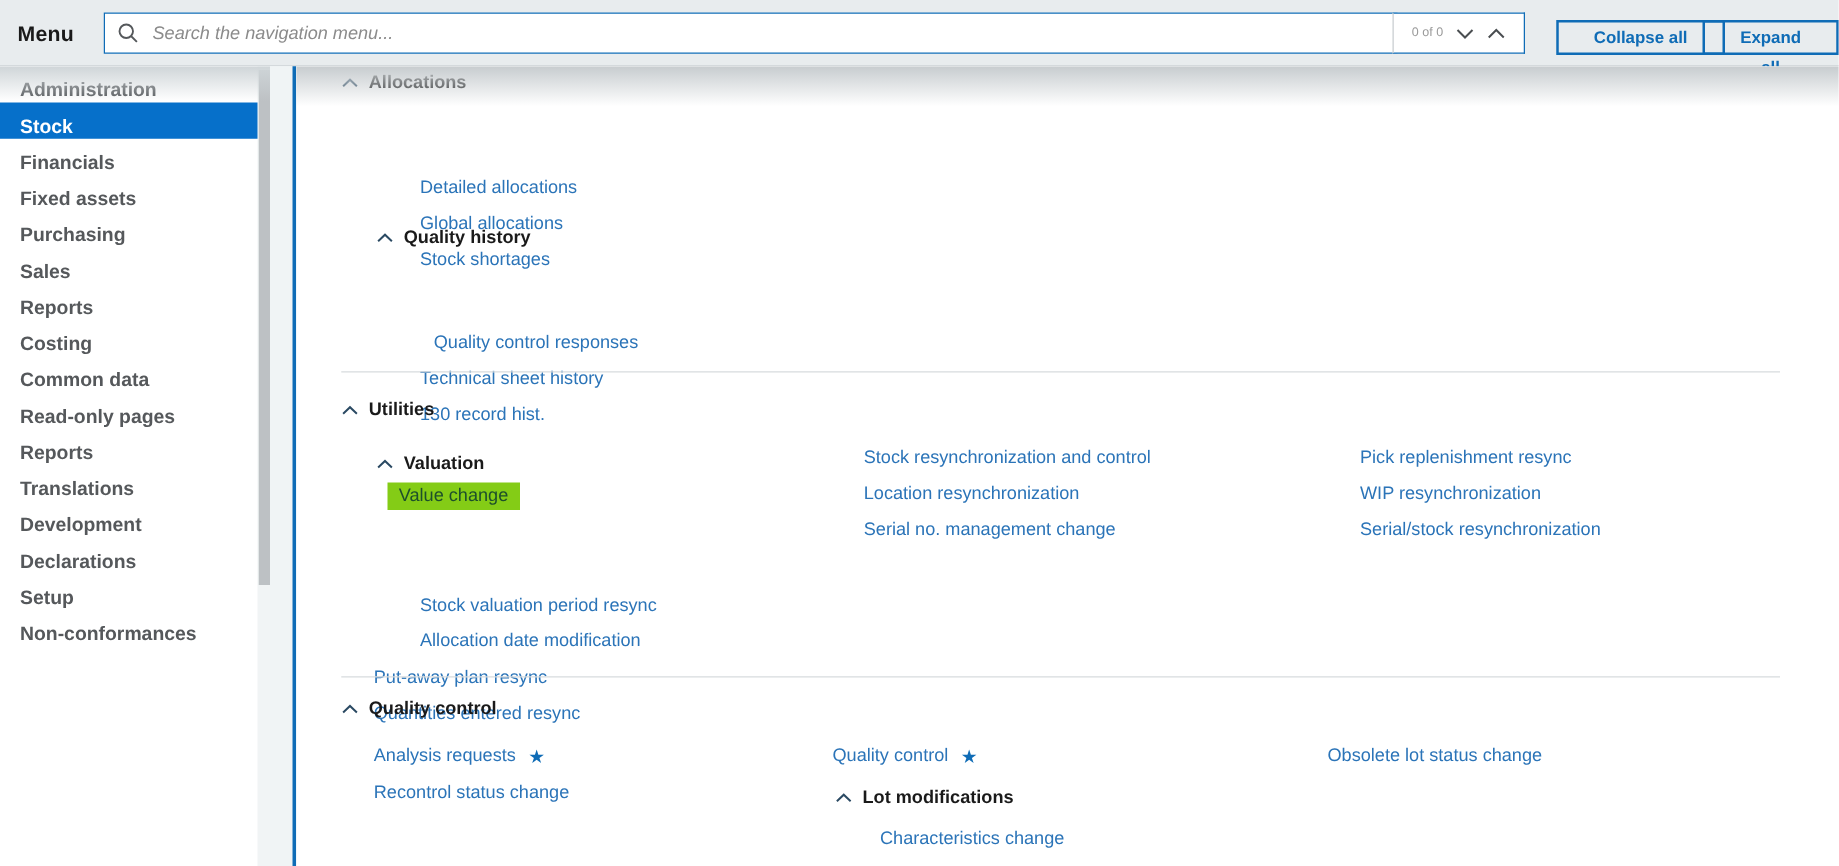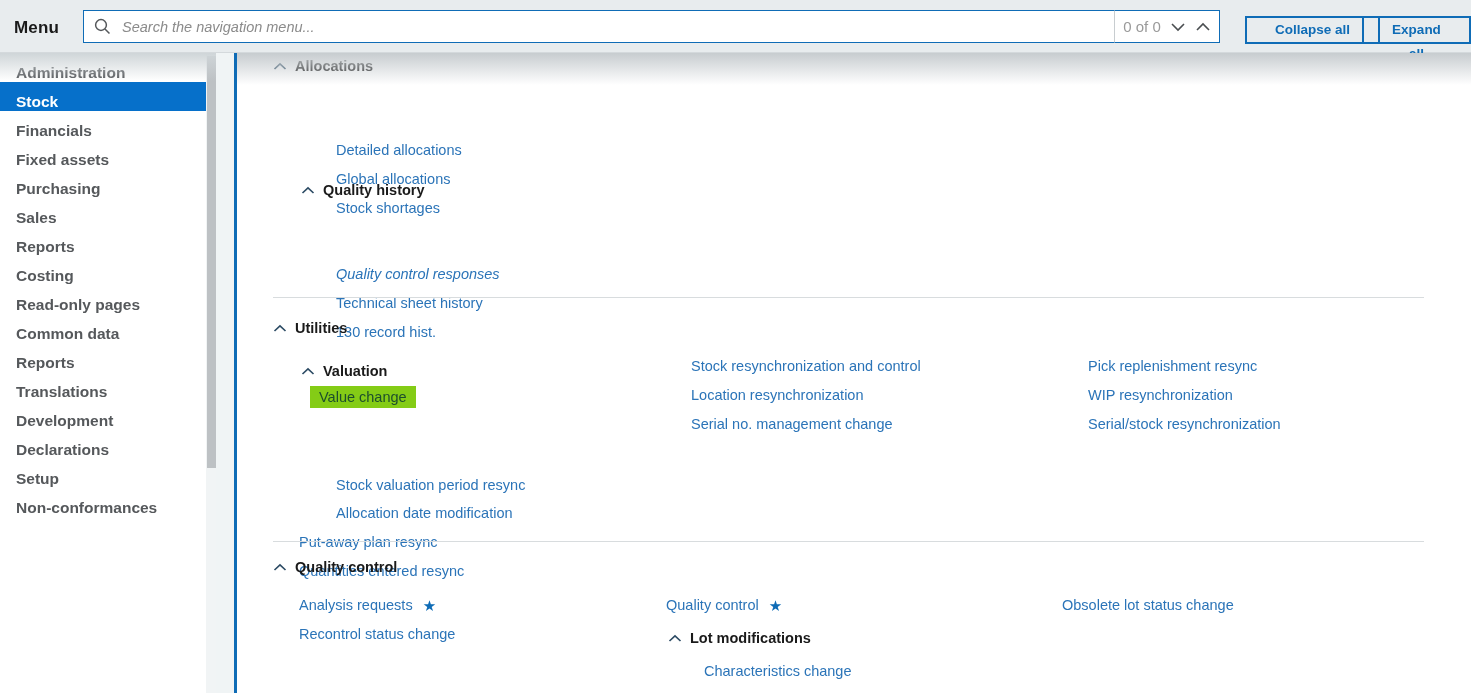--- a/index.html
+++ b/index.html
@@ -44,21 +44,21 @@
   }
   #search-input::placeholder { color: #8b8b8b; font-style: italic; opacity: 1; }
   #search-nav {
     position: absolute; left: 1114px; top: 10px;
     width: 106px; height: 33px;
     background: #ffffff;
     border: 1px solid #0f6cb6;
     border-left: 1px solid #c8cdd0;
     display: flex; align-items: center; justify-content: center; gap: 9px;
   }
-  #search-count { font-size: 15px; color: #9a9a9a; }
+  #search-count { font-size: 10px; color: #9a9a9a; }
   .navchev { cursor: pointer; display: flex; align-items: center; }
 
   .hdr-btn {
     position: absolute; top: 16px; height: 28px;
     background: transparent;
     border: 2px solid #0f6cb6;
     color: #0f6cb6;
     font-family: "Liberation Sans", sans-serif;
     font-size: 13.5px; font-weight: bold;
     padding: 0 28px;
@@ -182,22 +182,22 @@
   <div id="sidebar">
     <div id="sidebar-fade"></div>
     <div class="side-item">Administration</div>
     <div class="side-item active">Stock</div>
     <div class="side-item">Financials</div>
     <div class="side-item">Fixed assets</div>
     <div class="side-item">Purchasing</div>
     <div class="side-item">Sales</div>
     <div class="side-item">Reports</div>
     <div class="side-item">Costing</div>
+    <div class="side-item">Common data</div>
     <div class="side-item">Read-only pages</div>
-    <div class="side-item">Common data</div>
     <div class="side-item">Reports</div>
     <div class="side-item">Translations</div>
     <div class="side-item">Development</div>
     <div class="side-item">Declarations</div>
     <div class="side-item">Setup</div>
     <div class="side-item">Non-conformances</div>
   </div>
 
   <div id="sidebar-scroll-track"></div>
   <div id="sidebar-scroll-thumb"></div>
@@ -220,21 +220,21 @@
     <div class="leaf" style="position:absolute;left:99px;top:147px;">Stock shortages</div>
 
     <div class="grp-title" style="position:absolute;left:64px;top:129px;">
       <span class="chev">
         <svg width="14" height="9" viewBox="0 0 14 9">
             <polyline points="1.5,7 7,1.8 12.5,7" fill="none" stroke="#2b4a63" stroke-width="1.6"></polyline>
           </svg>
       </span>
       <span>Quality history</span>
     </div>
-    <div class="leaf" style="position:absolute;left:99px;top:213px;font-style:italic;">Quality control responses</div>
+    <div class="leaf" style="position:absolute;left:110px;top:213px;">Quality control responses</div>
     <div class="leaf" style="position:absolute;left:99px;top:242px;">Technical sheet history</div>
     <div class="leaf" style="position:absolute;left:99px;top:271px;">130 record hist.</div>
 
     <div class="divider" style="position:absolute;left:36px;top:244px;width:1151px;"></div>
 
     <div class="grp-title" style="position:absolute;left:36px;top:267px;">
       <span class="chev">
         <svg width="14" height="9" viewBox="0 0 14 9">
             <polyline points="1.5,7 7,1.8 12.5,7" fill="none" stroke="#2b4a63" stroke-width="1.6"></polyline>
           </svg>

